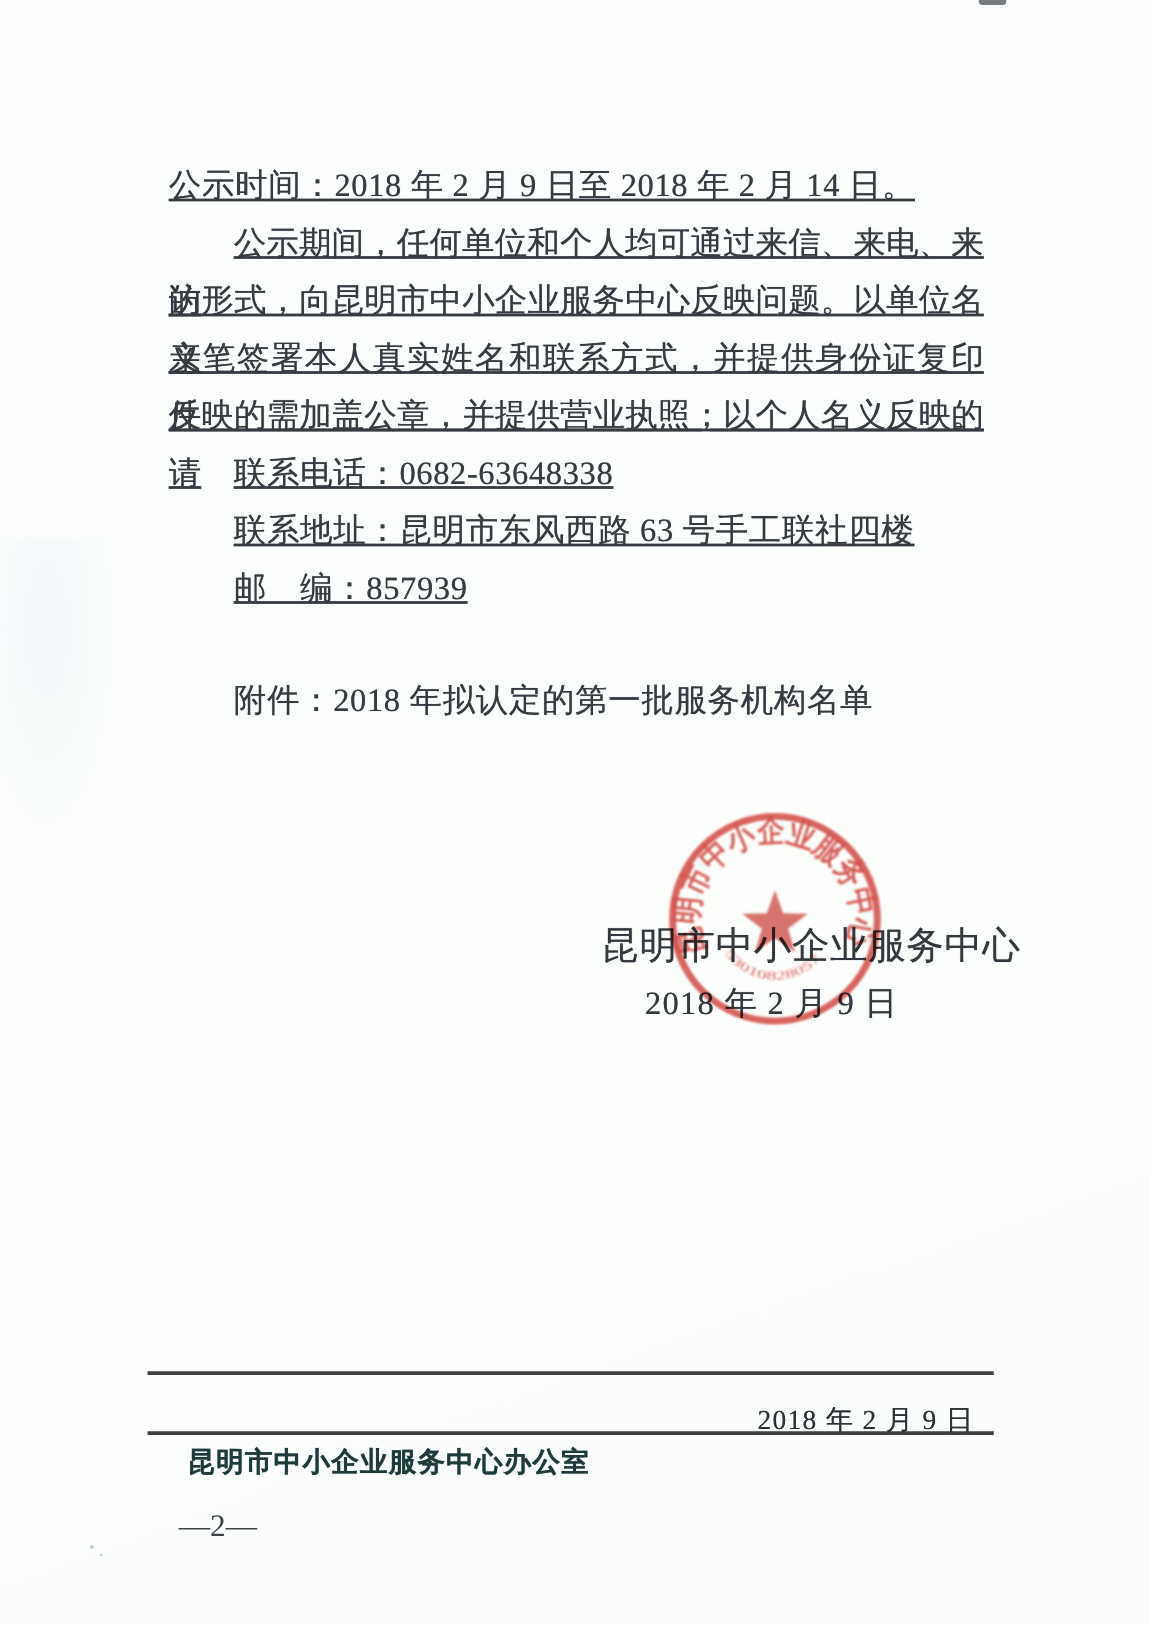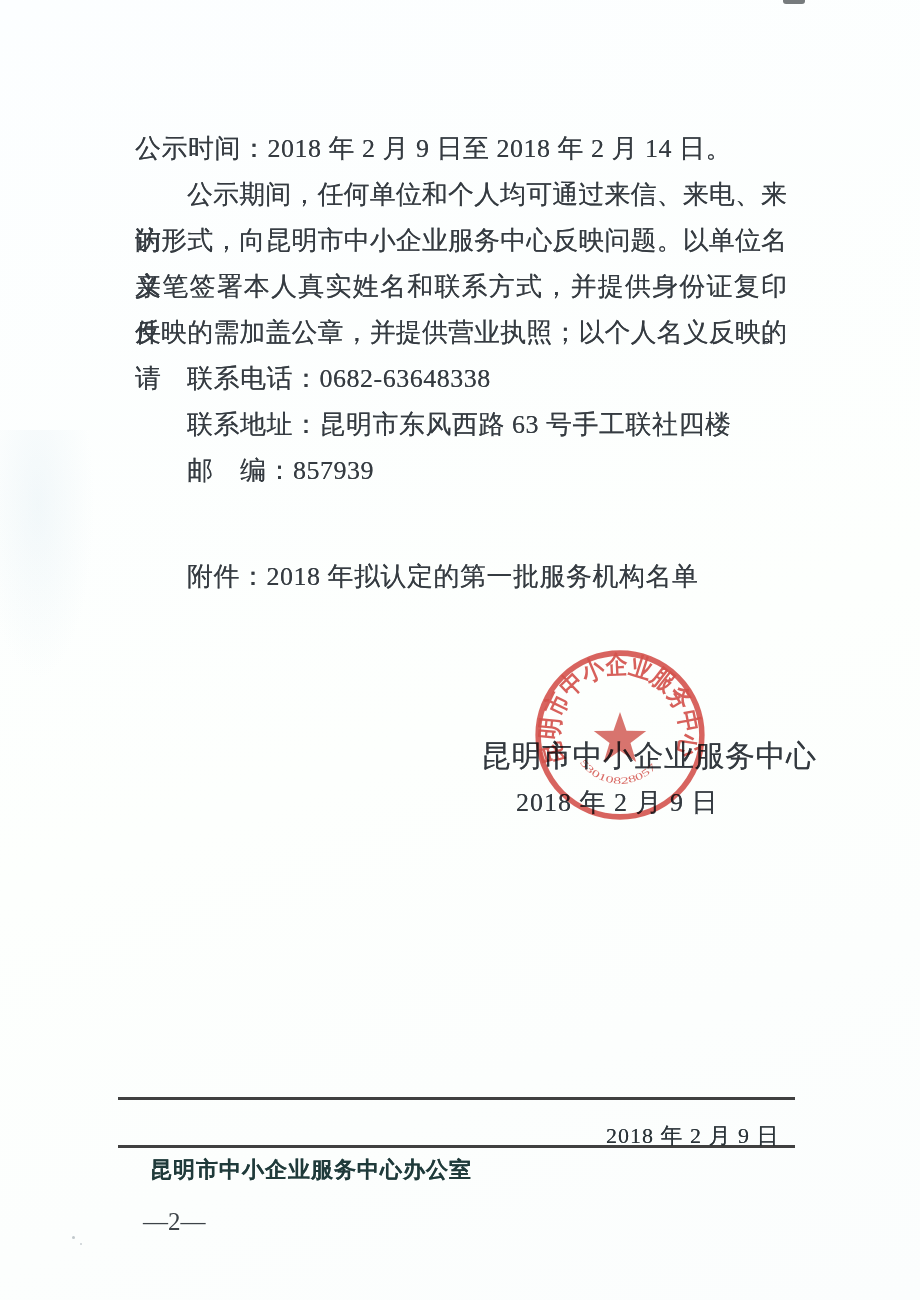--- a/index.html
+++ b/index.html
@@ -4,35 +4,34 @@
 <style>
   html,body { margin:0; padding:0; background:#e8e8e8; }
   .page {
     position:relative; width:920px; height:1300px; margin:0 auto;
     background:linear-gradient(160deg,#fcfeff 0%,#fdfffd 55%,#fbfdfd 100%);
     font-family:"Liberation Serif","DejaVu Serif",serif;
     overflow:hidden;
   }
   .body-text {
     position:absolute; left:135px; top:126px; width:652px;
-    color:#353b41; font-size:26px;
+    color:#353b41; font-size:26px;text-decoration:underline;
   }
   .line {
     height:46px; line-height:46px; white-space:normal;
     letter-spacing:0.5px;
     text-shadow:0 0 0.6px rgba(45,52,58,.75);
   }
   .line.indent { text-indent:52px; }
   .line.justify { letter-spacing:0; text-align:justify; text-align-last:justify; }
   .attachment-line {
     position:absolute; left:135px; top:538px; width:652px;
     height:46px; line-height:46px; font-size:26px; color:#353b41;
     text-indent:52px; letter-spacing:0.5px;
     text-shadow:0 0 0.6px rgba(45,52,58,.75);
-    margin-top:16px;
   }
   .sig-org {
     position:absolute; left:481px; top:736px; font-size:30px; color:#33393f;
     letter-spacing:0.5px; white-space:nowrap; text-shadow:0 0 0.6px rgba(45,52,58,.75);
   }
   .sig-date {
     position:absolute; left:516px; top:785px; font-size:26px; color:#33393f;
     letter-spacing:1px; white-space:nowrap; text-shadow:0 0 0.6px rgba(45,52,58,.75);
   }
   .seal {

